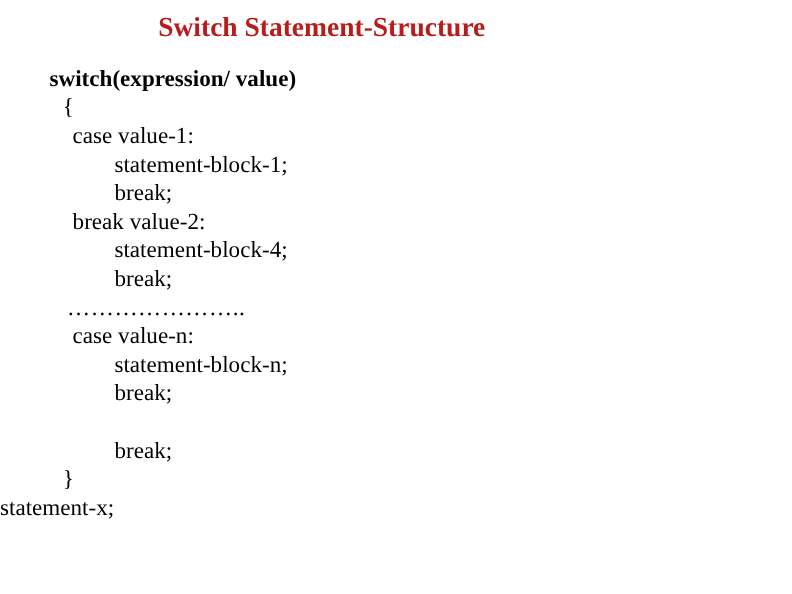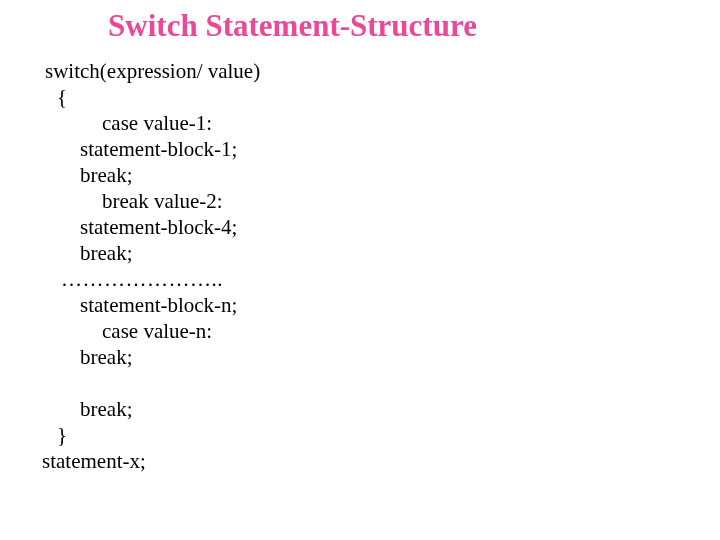--- a/index.html
+++ b/index.html
@@ -22,47 +22,47 @@
     background: #ffffff;
   }
   .slide-title {
     position: absolute;
     left: 0;
     top: 7px;
     width: 585px;
     text-align: center;
     font-family: "Liberation Serif", "DejaVu Serif", serif;
     font-weight: bold;
-    font-size: 31px;
+    font-size: 25px;
     line-height: 38px;
     letter-spacing: 0px;
-    color: #ec4899;
+    color: #b91c1c;
     white-space: nowrap;
   }
   .code-body {
     position: absolute;
     left: 0;
     top: 58px;
     width: 720px;
   }
   .code-line {
     display: block;
     font-family: "Liberation Serif", "DejaVu Serif", serif;
     font-size: 21px;
     line-height: 26px;
     color: #000000;
     white-space: pre;
   }
   
-  .ind-switch   { padding-left: 45px; }
+  .ind-switch   { padding-left: 45px; font-weight: bold; }
   .ind-brace    { padding-left: 57px; }
-  .ind-case     { padding-left: 66px; margin-left: 36px; }
-  .ind-block    { padding-left: 80px; }
+  .ind-case     { padding-left: 66px; }
+  .ind-block    { padding-left: 104px; }
   .ind-dots     { padding-left: 61px; }
-  .ind-tail     { padding-left: 42px; }
+  .ind-tail     { }
   .spacer-half {
     display: block;
     height: 13px;
   }
   .dots-line {
     letter-spacing: 0.5px;
   }
 </style>
 </head>
 <body>
@@ -84,23 +84,23 @@
     <span class="code-line ind-block">break;</span>
 
     <span class="code-line ind-case">break value-2:</span>
 
     <span class="code-line ind-block">statement-block-4;</span>
 
     <span class="code-line ind-block">break;</span>
 
     <span class="code-line ind-dots dots-line">…………………..</span>
 
+    <span class="code-line ind-case">case value-n:</span>
+
     <span class="code-line ind-block">statement-block-n;</span>
-
-    <span class="code-line ind-case">case value-n:</span>
 
     <span class="code-line ind-block">break;</span>
 
     <span class="spacer-half"></span>
 
 
     <span class="spacer-half"></span>
 
 
     <span class="code-line ind-block">break;</span>

